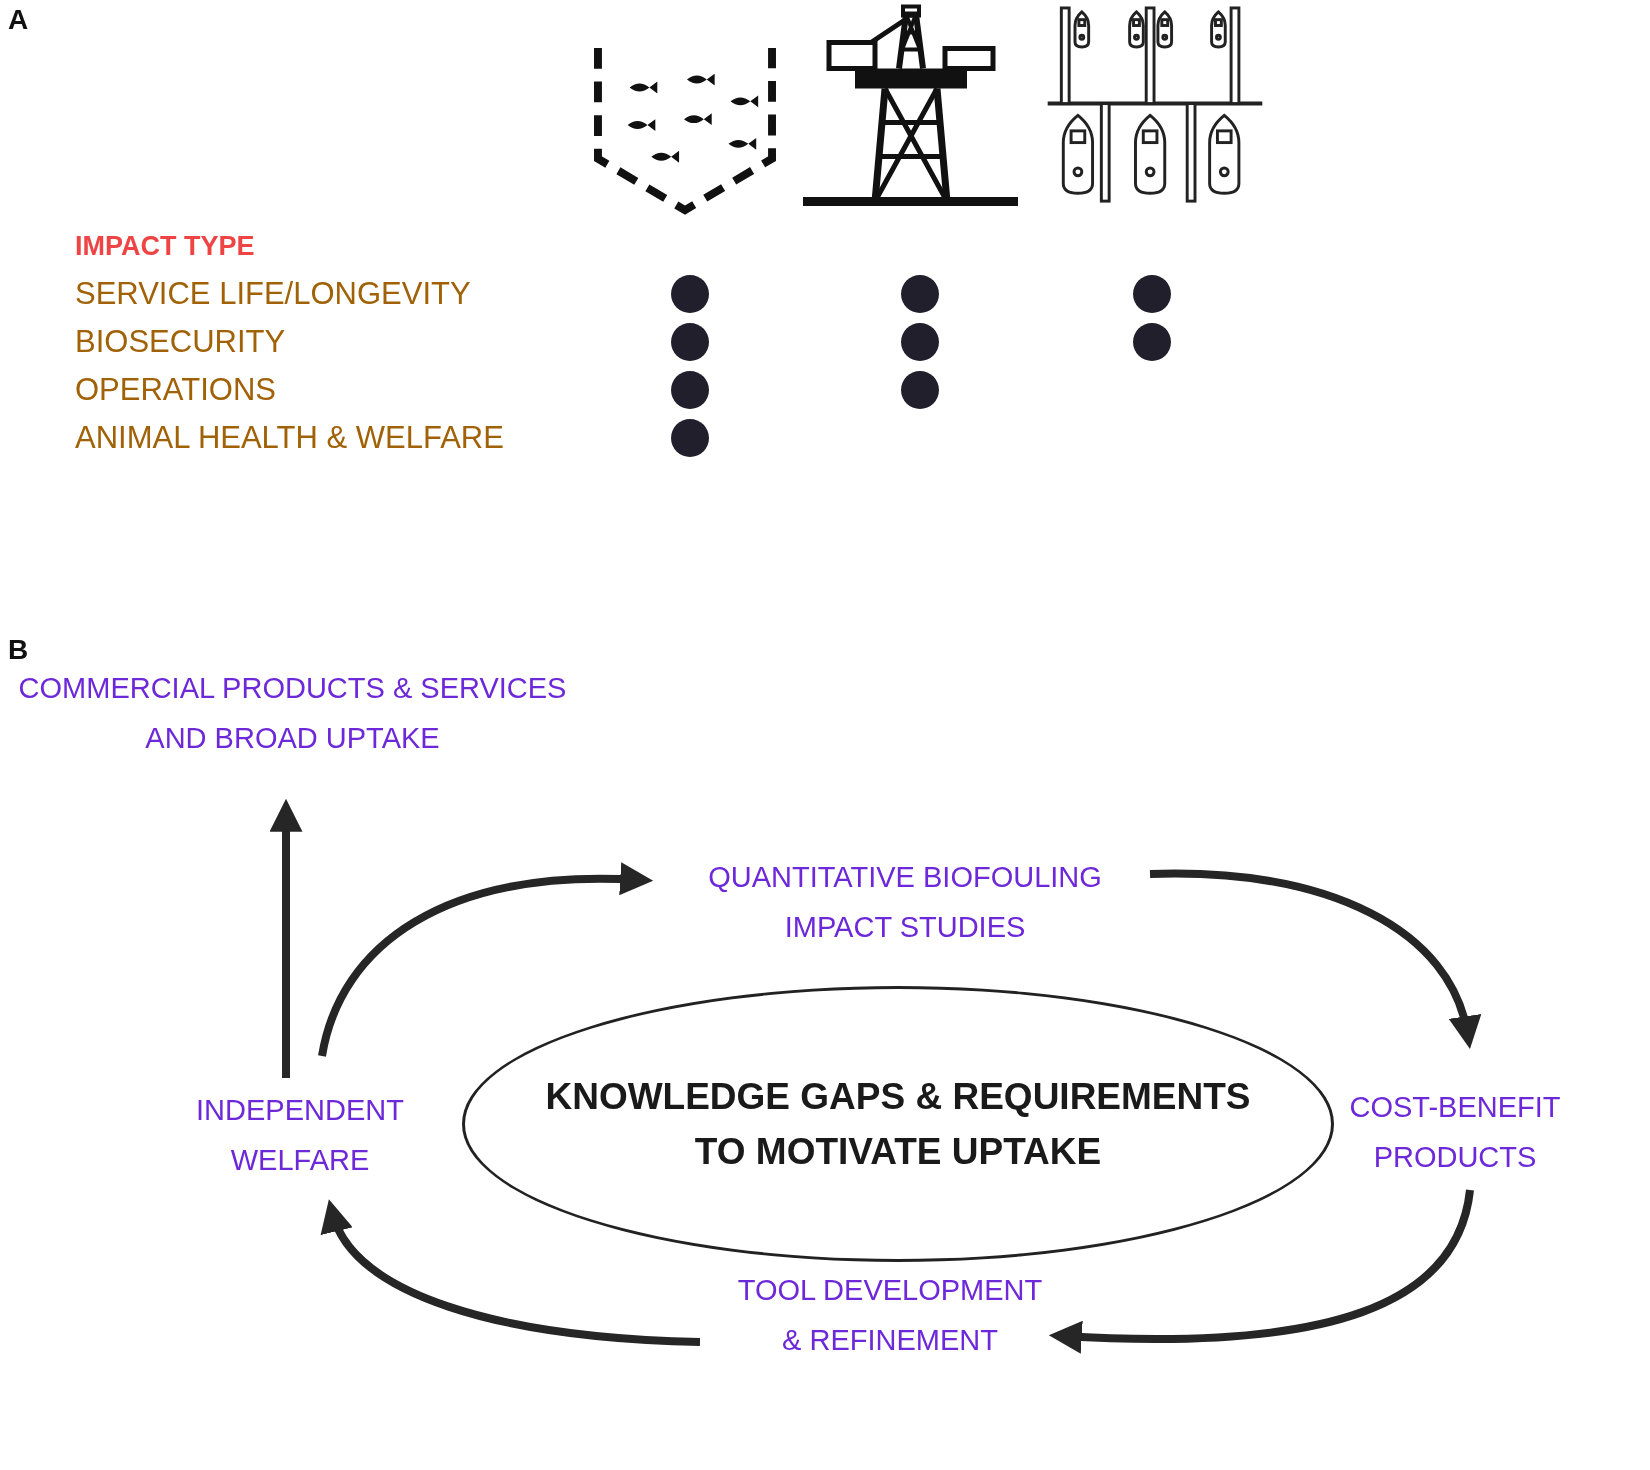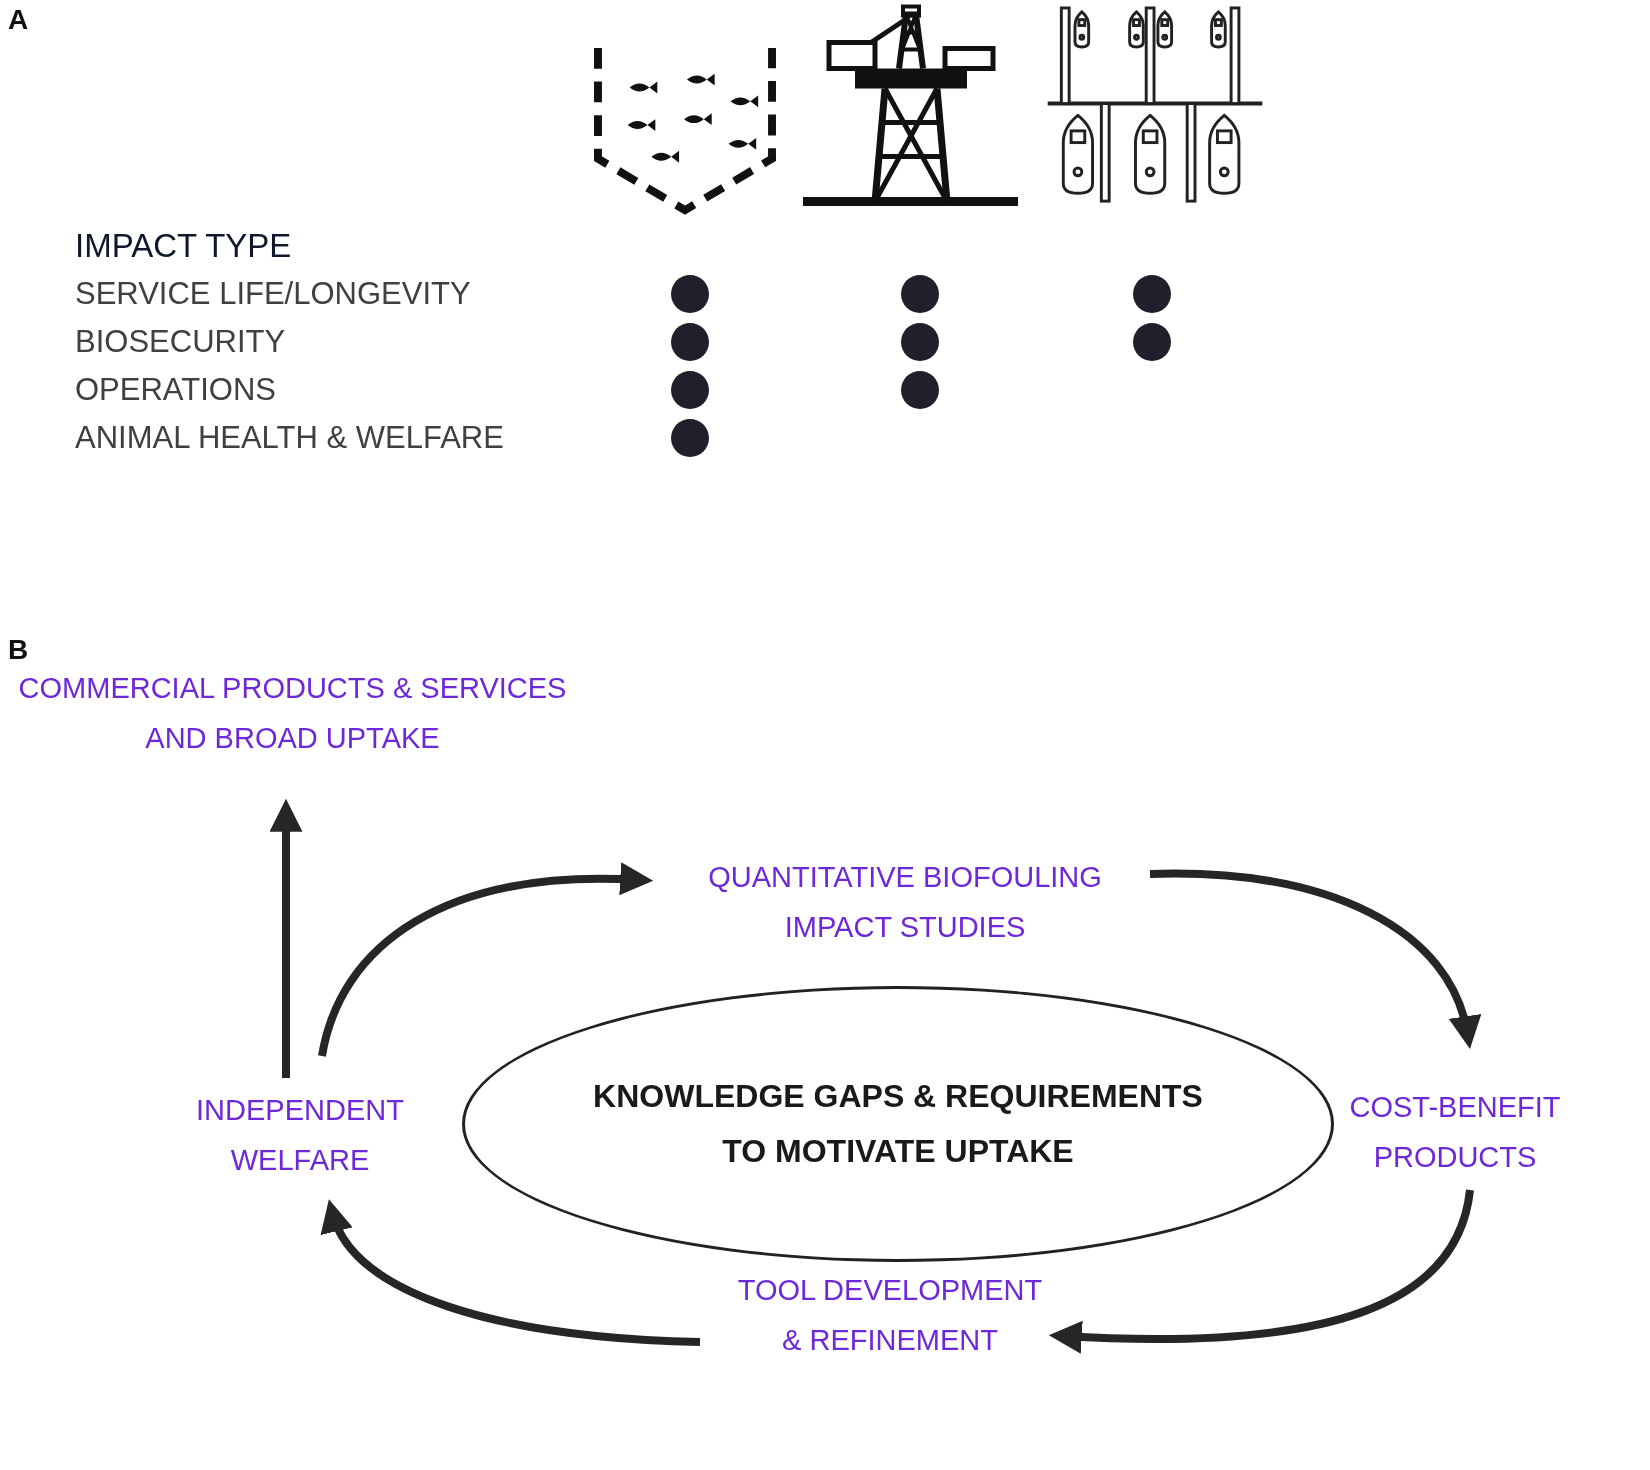--- a/index.html
+++ b/index.html
@@ -6,37 +6,37 @@
   .canvas{
     position:relative;width:1650px;height:1470px;background:#ffffff;
     font-family:"Liberation Sans",sans-serif;color:#1e1e1e;overflow:hidden;
   }
   .panel-label{position:absolute;font-size:28px;font-weight:bold;color:#111;z-index:4;}
   .icon{position:absolute;z-index:2;}
   .icon svg{width:100%;height:100%;display:block;}
 
   
   .matrix{position:absolute;left:75px;top:222px;width:1180px;z-index:3;}
-  .matrix-header{font-weight:normal;font-size:33px;height:48px;line-height:48px;color:#0f172a;}
+  .matrix-header{font-weight:bold;font-size:27px;height:48px;line-height:48px;color:#ef4444;}
   .matrix-row{position:relative;height:48px;}
-  .row-label{font-size:31px;line-height:48px;white-space:nowrap;color:#404040;}
+  .row-label{font-size:31px;line-height:48px;white-space:nowrap;color:#a16207;}
   .dot-cell{position:absolute;top:50%;transform:translate(-50%,-50%);}
   .dot-col0{left:615px;} .dot-col1{left:845px;} .dot-col2{left:1077px;}
   .dot{width:38px;height:38px;border-radius:50%;background:#221f2c;}
 
   
   .arrows{position:absolute;left:0;top:0;width:1650px;height:1470px;z-index:1;}
   .blabel{position:absolute;text-align:center;font-size:29px;line-height:50px;color:#6d28d9;z-index:3;white-space:nowrap;}
   .ellipse{
     position:absolute;left:462px;top:986px;width:866px;height:270px;
     border:3px solid #222;border-radius:50%;background:#ffffff;
     display:flex;flex-direction:column;align-items:center;justify-content:center;
     z-index:2;
   }
-  .ellipse-line{font-weight:bold;font-size:32px;line-height:55px;color:#1a1a1a;text-align:center;}
+  .ellipse-line{font-weight:bold;font-size:37px;line-height:55px;color:#1a1a1a;text-align:center;}
 </style>
 </head>
 <body>
 
 <div class="canvas">
 
   <div class="panel-label" style="left:8px;top:4px;">A</div>
 
   <div class="icon" style="left:585px;top:42px;width:200px;height:178px;">
     <svg viewBox="0 0 200 180" xmlns="http://www.w3.org/2000/svg">

